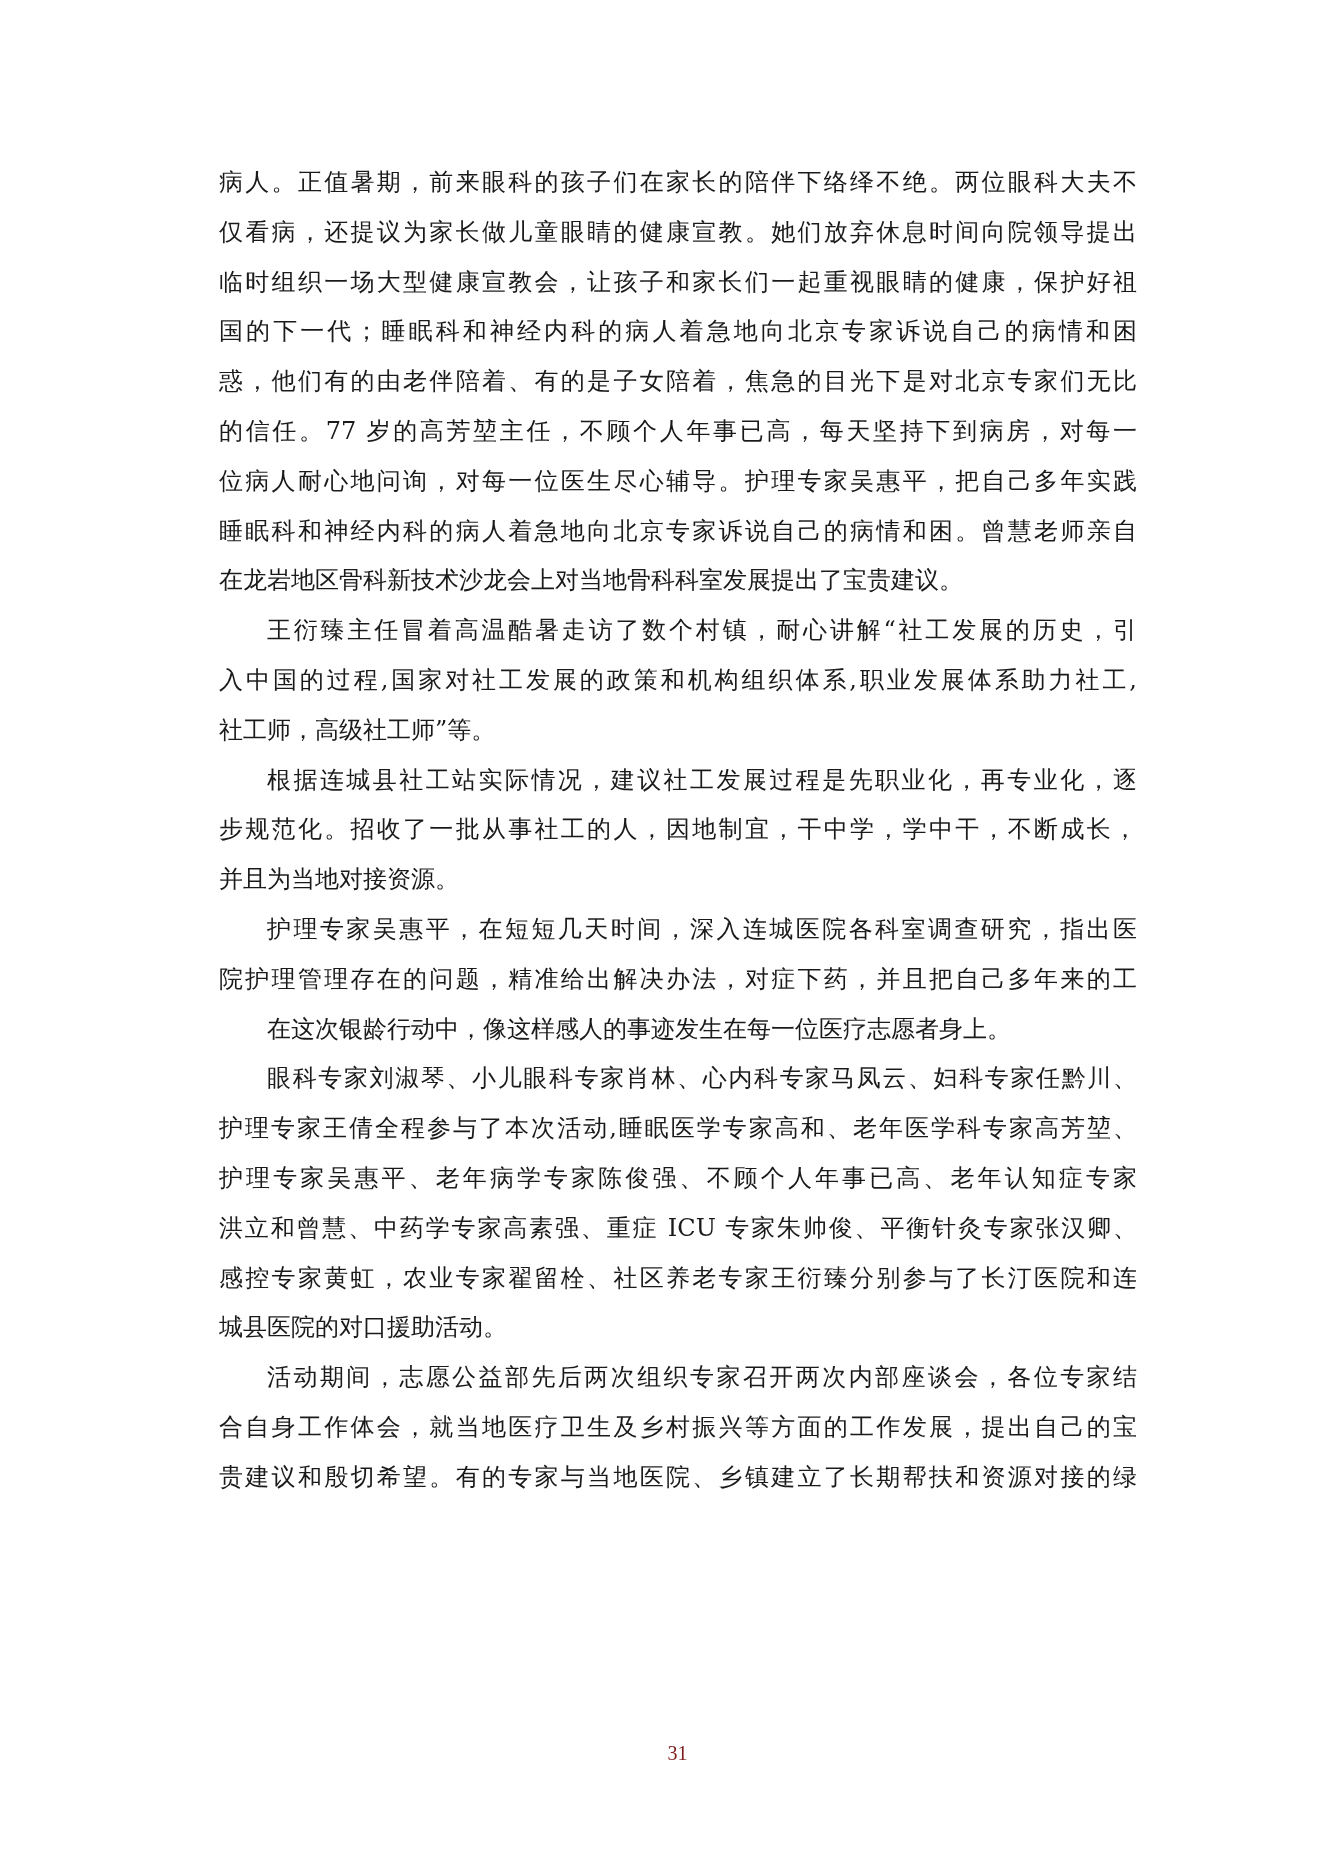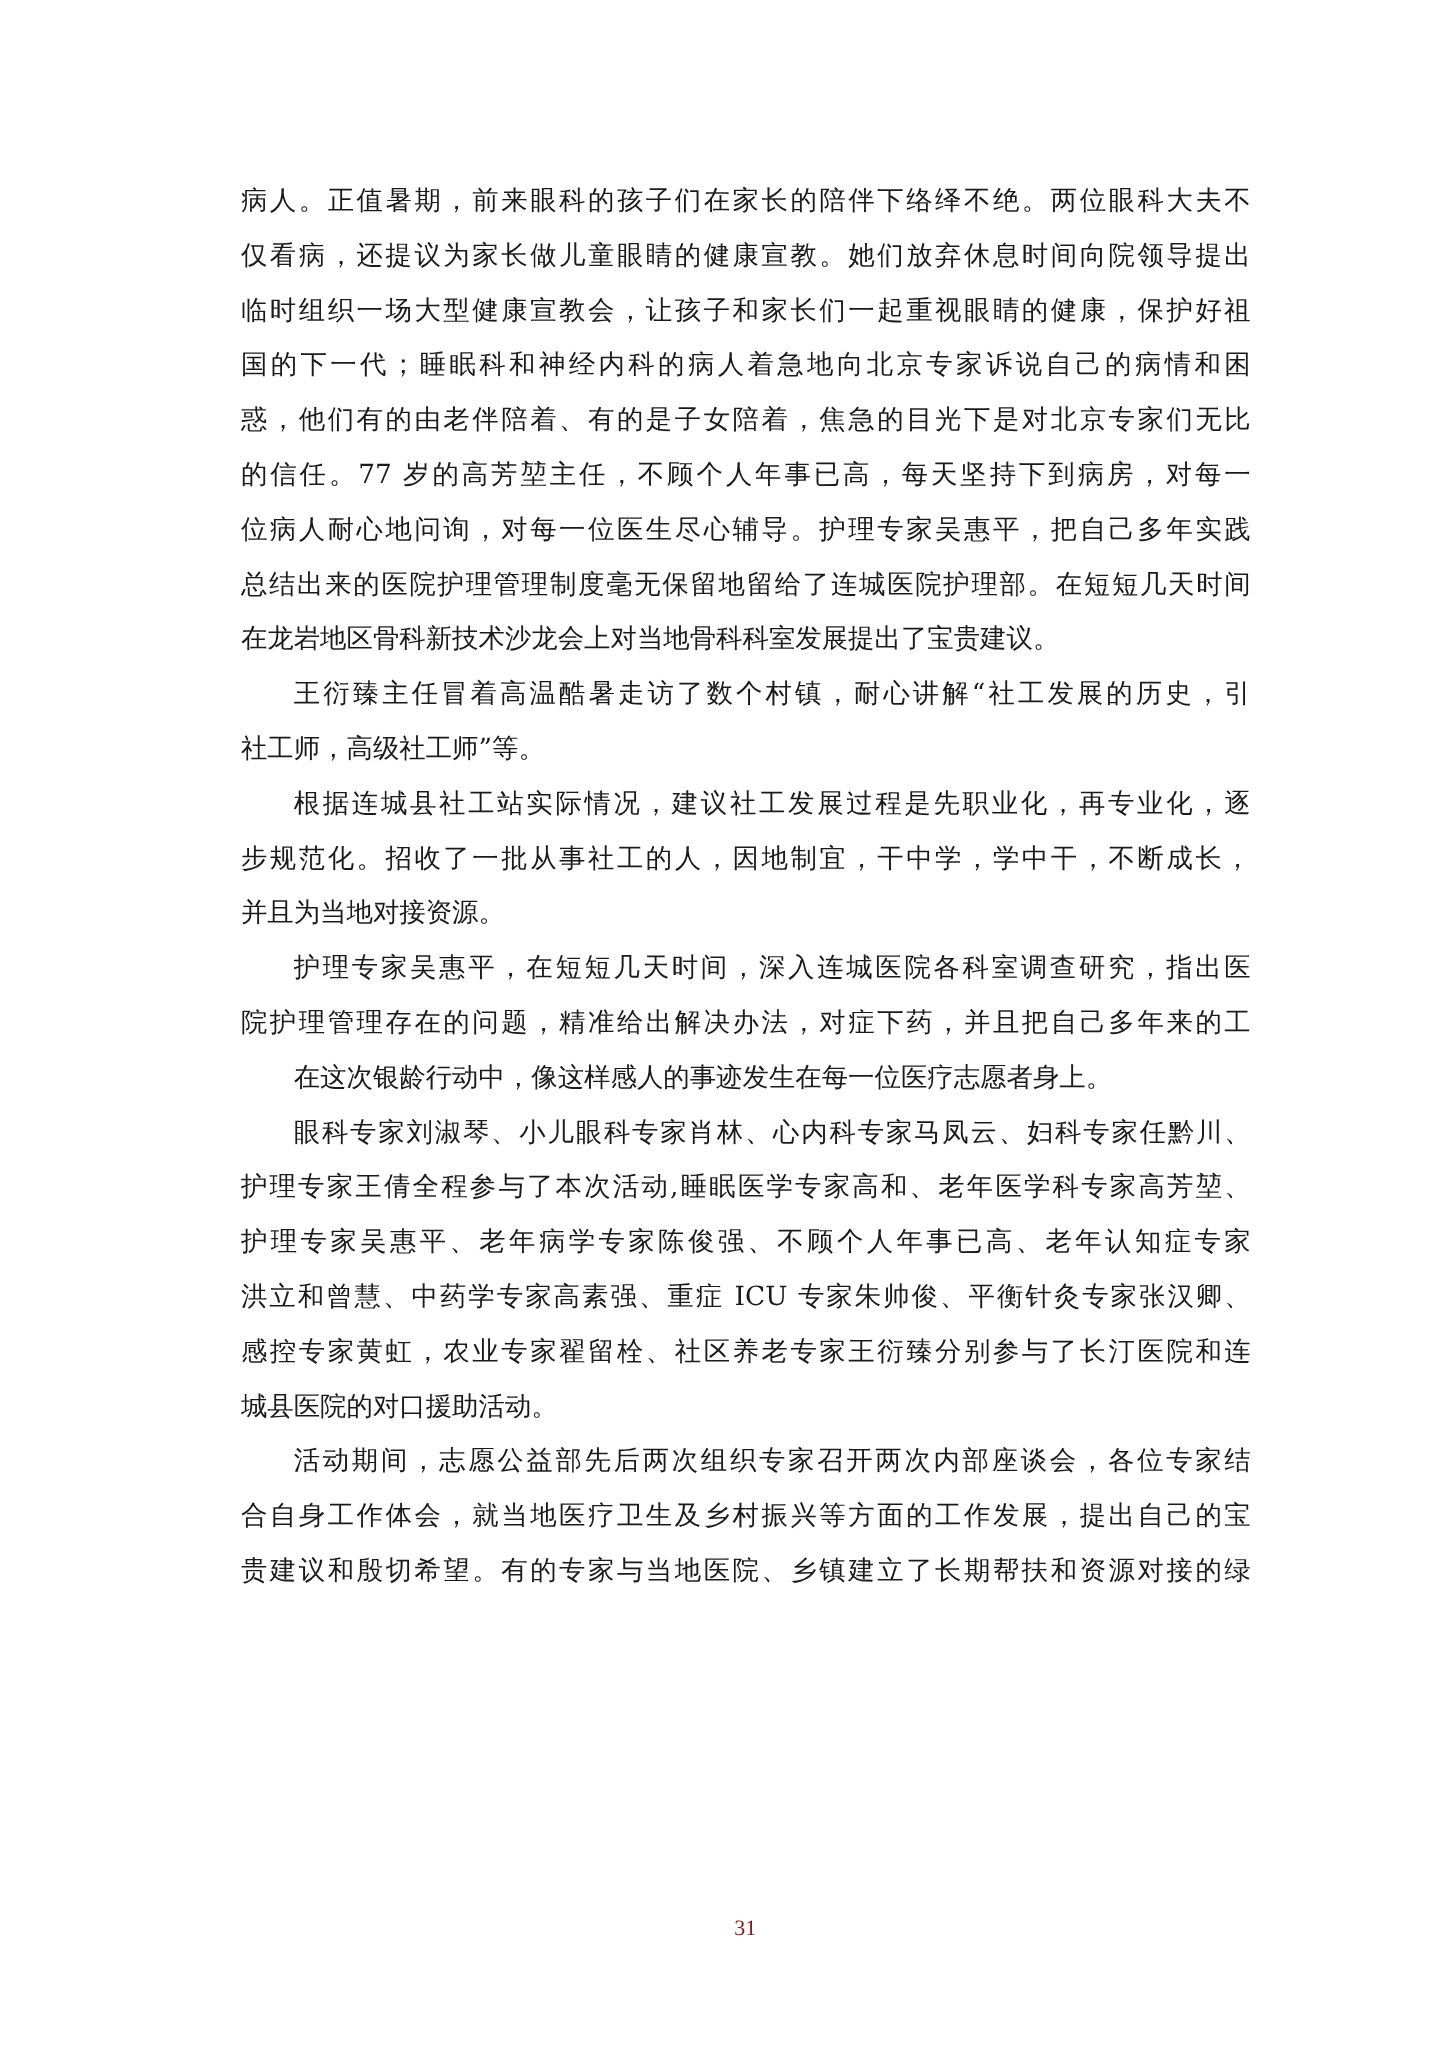--- a/index.html
+++ b/index.html
@@ -64,29 +64,30 @@
   <div class="body-text">
 
     <div class="paragraph">
       <div class="line">病人。正值暑期，前来眼科的孩子们在家长的陪伴下络绎不绝。两位眼科大夫不</div>
       <div class="line">仅看病，还提议为家长做儿童眼睛的健康宣教。她们放弃休息时间向院领导提出</div>
       <div class="line">临时组织一场大型健康宣教会，让孩子和家长们一起重视眼睛的健康，保护好祖</div>
       <div class="line">国的下一代；睡眠科和神经内科的病人着急地向北京专家诉说自己的病情和困</div>
       <div class="line">惑，他们有的由老伴陪着、有的是子女陪着，焦急的目光下是对北京专家们无比</div>
       <div class="line">的信任。77 岁的高芳堃主任，不顾个人年事已高，每天坚持下到病房，对每一</div>
       <div class="line">位病人耐心地问询，对每一位医生尽心辅导。护理专家吴惠平，把自己多年实践</div>
-      <div class="line">总结出来的医院护理管理制度毫无保留地留给了连城医院护理部。在短短几天时间</div>
+      <div class="line">睡眠科和神经内科的病人着急地向北京专家诉说自己的病情和困。曾慧老师亲自</div>
     </div>
 
     <div class="paragraph">
       <div class="line last">在龙岩地区骨科新技术沙龙会上对当地骨科科室发展提出了宝贵建议。</div>
     </div>
 
     <div class="paragraph">
       <div class="line indent">王衍臻主任冒着高温酷暑走访了数个村镇，耐心讲解“社工发展的历史，引</div>
+      <div class="line">入中国的过程,国家对社工发展的政策和机构组织体系,职业发展体系助力社工,</div>
       <div class="line last">社工师，高级社工师”等。</div>
     </div>
 
     <div class="paragraph">
       <div class="line indent">根据连城县社工站实际情况，建议社工发展过程是先职业化，再专业化，逐</div>
       <div class="line">步规范化。招收了一批从事社工的人，因地制宜，干中学，学中干，不断成长，</div>
       <div class="line last">并且为当地对接资源。</div>
     </div>
 
     <div class="paragraph">

